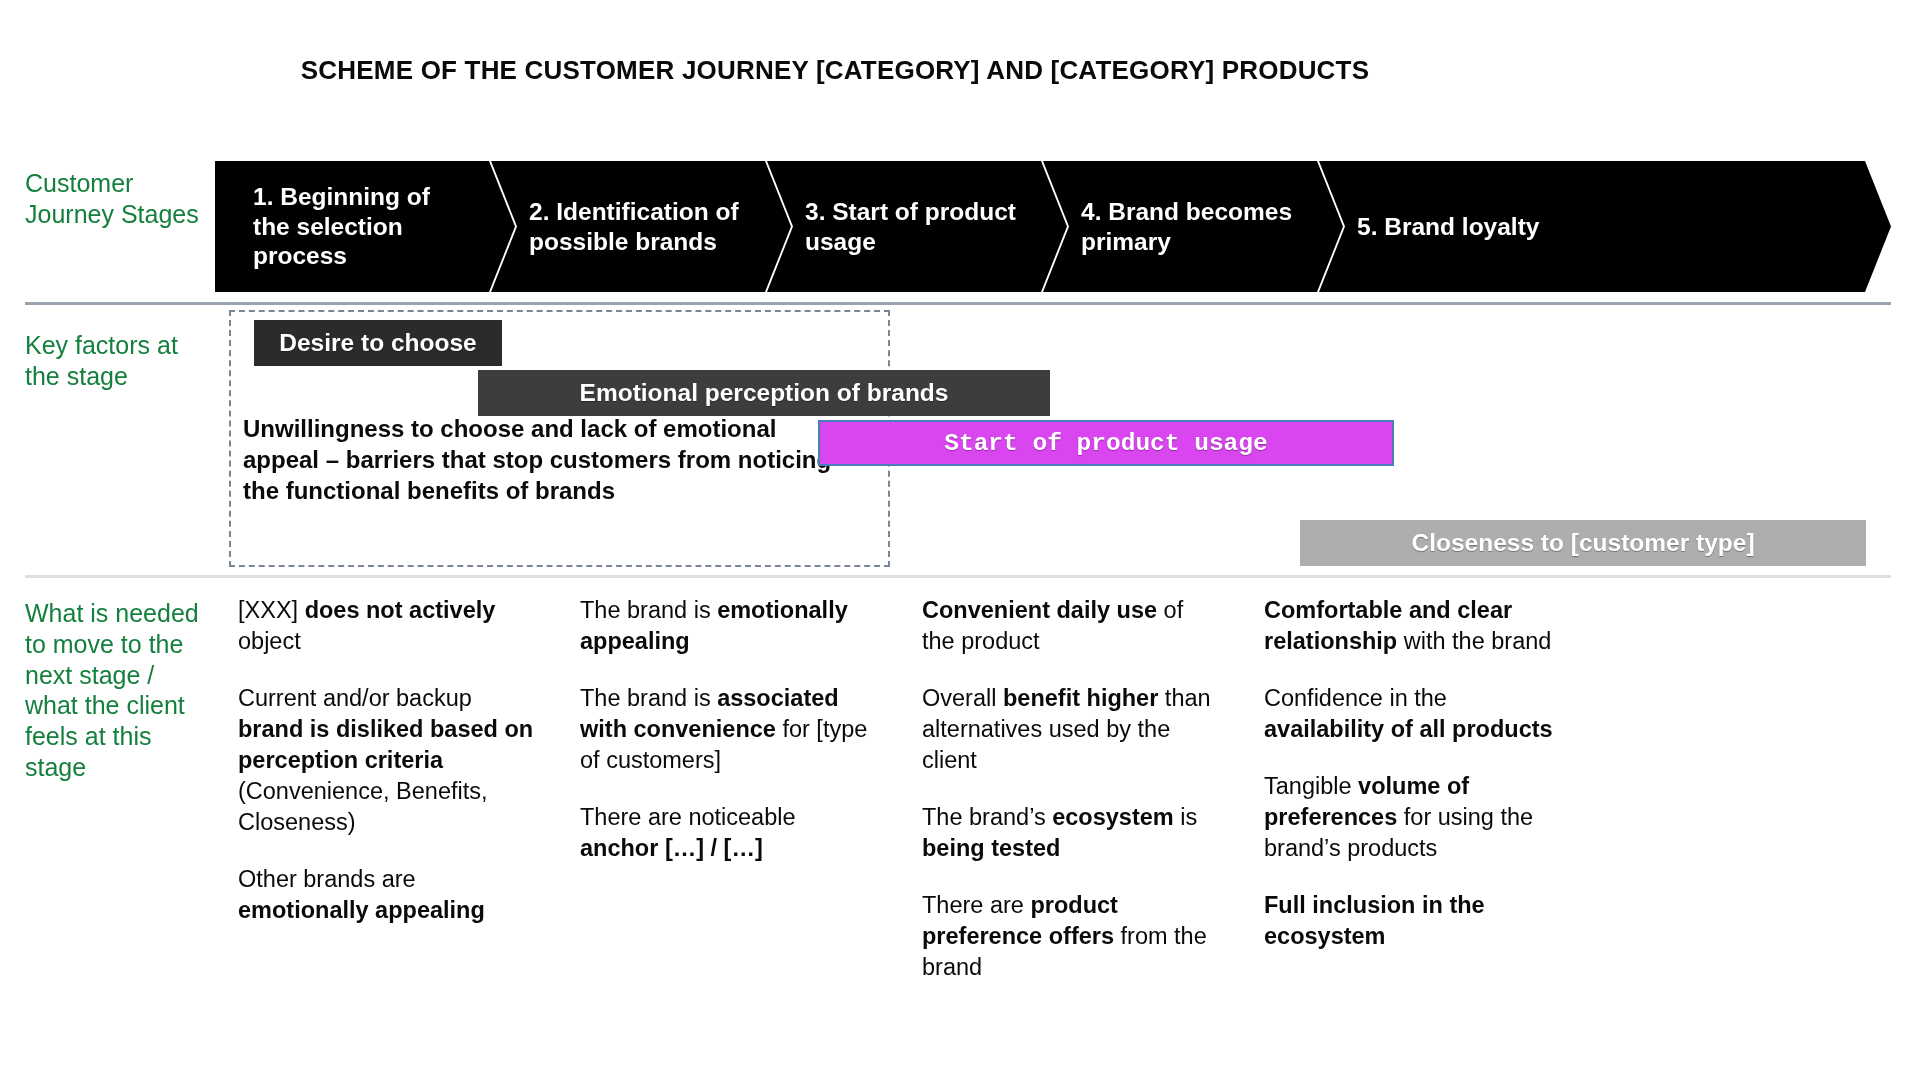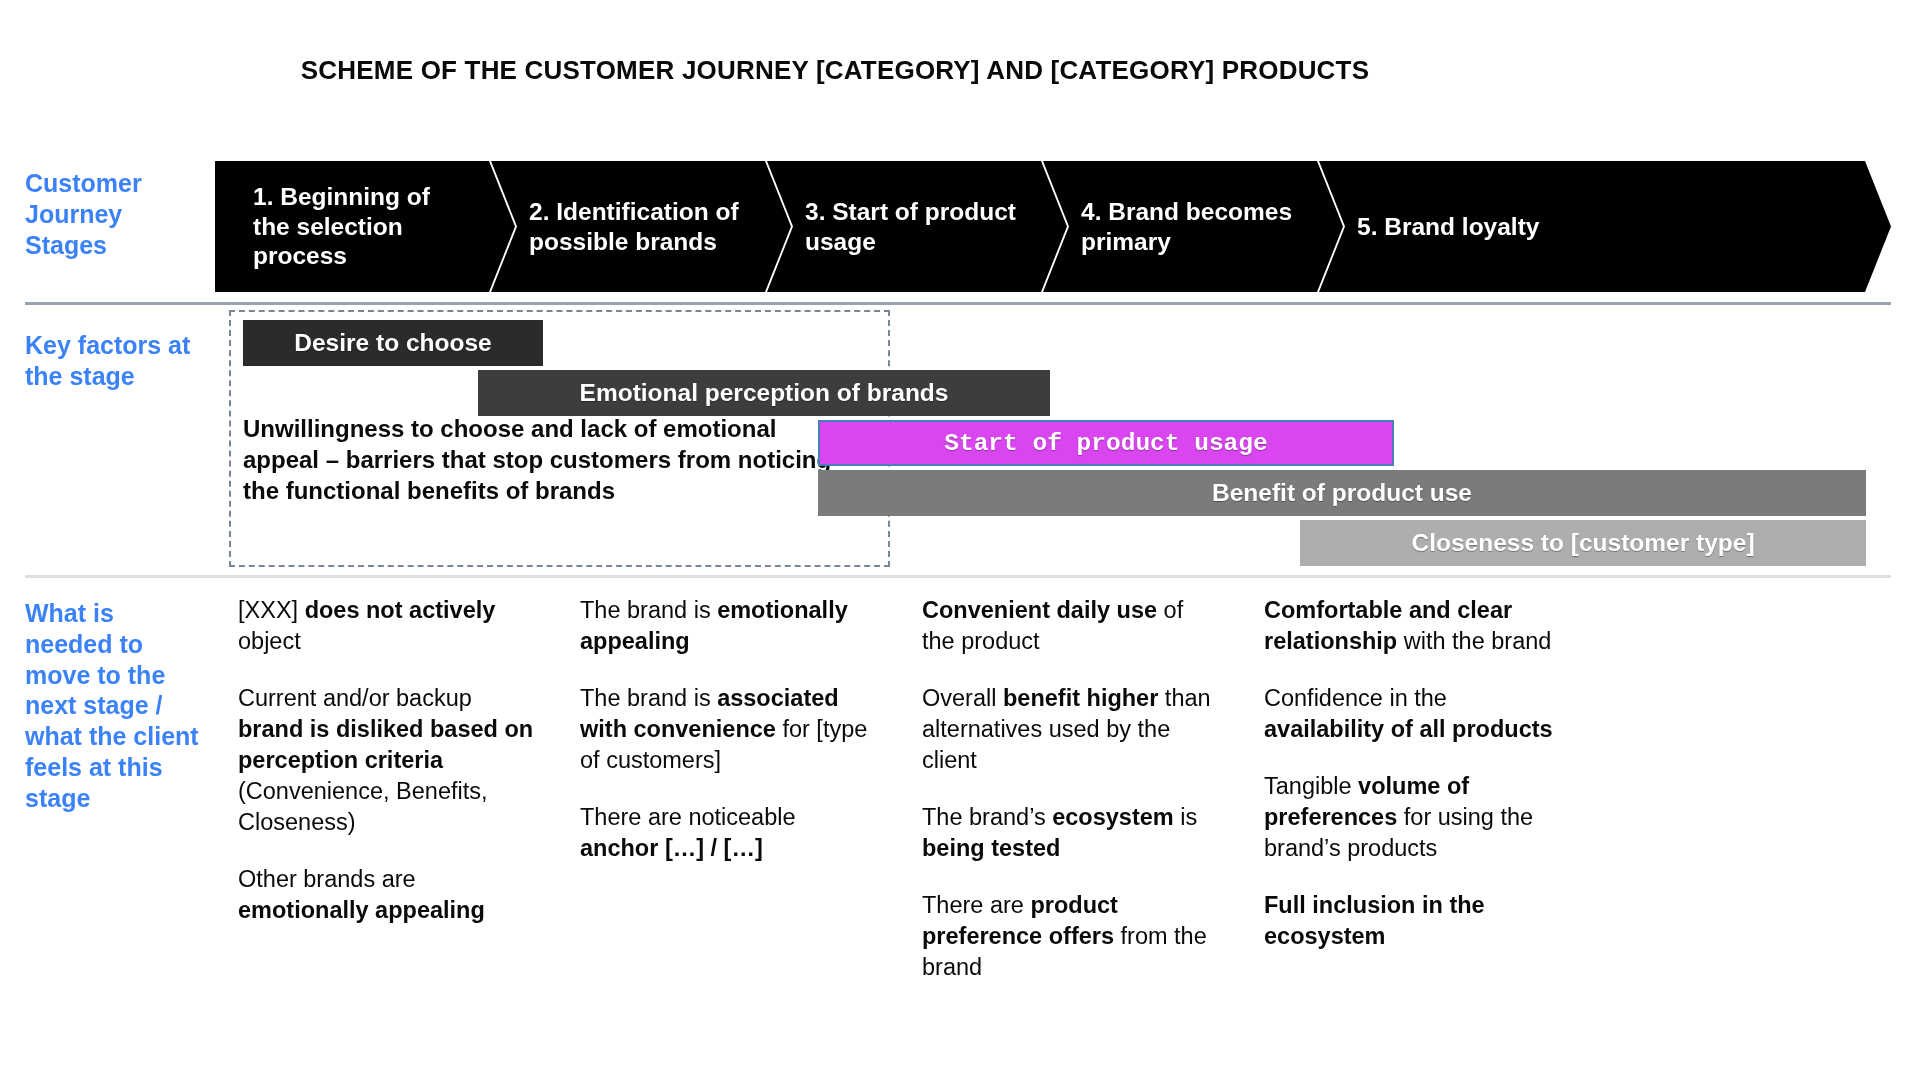--- a/index.html
+++ b/index.html
@@ -30,22 +30,22 @@
     font-size: 26px;
     font-weight: bold;
     letter-spacing: 0.2px;
     color: #0a0a0a;
     line-height: 1.1;
   }
 
   
   .row-label {
     position: absolute;
-    font-weight: bold;
-    color: #3b82f6;
+    font-weight: normal;
+    color: #15803d;
     line-height: 1.23;
   }
   #label-stages {
     left: 25px;
     top: 168px;
     width: 180px;
     font-size: 25px;
   }
   #label-keyfactors {
     left: 25px;
@@ -190,31 +190,28 @@
         <div class="chevron-text">4. Brand becomes primary</div>
       </div>
       <div class="chevron" style="left: 1104px; width: 572px; background: rgb(0, 0, 0); clip-path: polygon(0px 0px, calc(100% - 26px) 0px, 100% 50%, calc(100% - 26px) 100%, 0px 100%, 26px 50%);">
         <div class="chevron-text">5. Brand loyalty</div>
       </div>
     </div>
 
   <div id="factors-zone">
     <div class="dashed-box"></div>
     <div class="barrier-note">Unwillingness to choose and lack of emotional appeal – barriers that stop customers from noticing the functional benefits of brands</div>
-  <div class="factor-bar" style="left: 243px; top: 18px; width: 300px; background: rgb(43, 43, 43);">
+  <div class="factor-bar" style="left: 254px; top: 18px; width: 248px; background: rgb(43, 43, 43);">
         <span class="bar-text">Desire to choose</span>
       </div>
       <div class="factor-bar" style="left: 478px; top: 68px; width: 572px; background: rgb(61, 61, 61);">
         <span class="bar-text">Emotional perception of brands</span>
       </div>
       <div class="factor-bar" style="left: 818px; top: 118px; width: 576px; background: #d946ef; border: 2px solid rgb(74, 126, 187); font-family: Liberation Mono, monospace;">
         <span class="bar-text">Start of product usage</span>
-      </div>
-      <div class="factor-bar" style="left: 818px; top: 168px; width: 1048px; background: rgb(123, 123, 123);">
-        <span class="bar-text">Benefit of product use</span>
       </div>
       <div class="factor-bar" style="left: 1300px; top: 218px; width: 566px; background: rgb(176, 174, 172);">
         <span class="bar-text">Closeness to [customer type]</span>
       </div>
     </div>
 
   <div id="bottom-columns">
       <div class="content-col">
         <div class="content-item">[XXX] <b>does not actively</b> object</div>
         <div class="content-item">Current and/or backup <b>brand is disliked based on perception criteria</b> (Convenience, Benefits, Closeness)</div>

